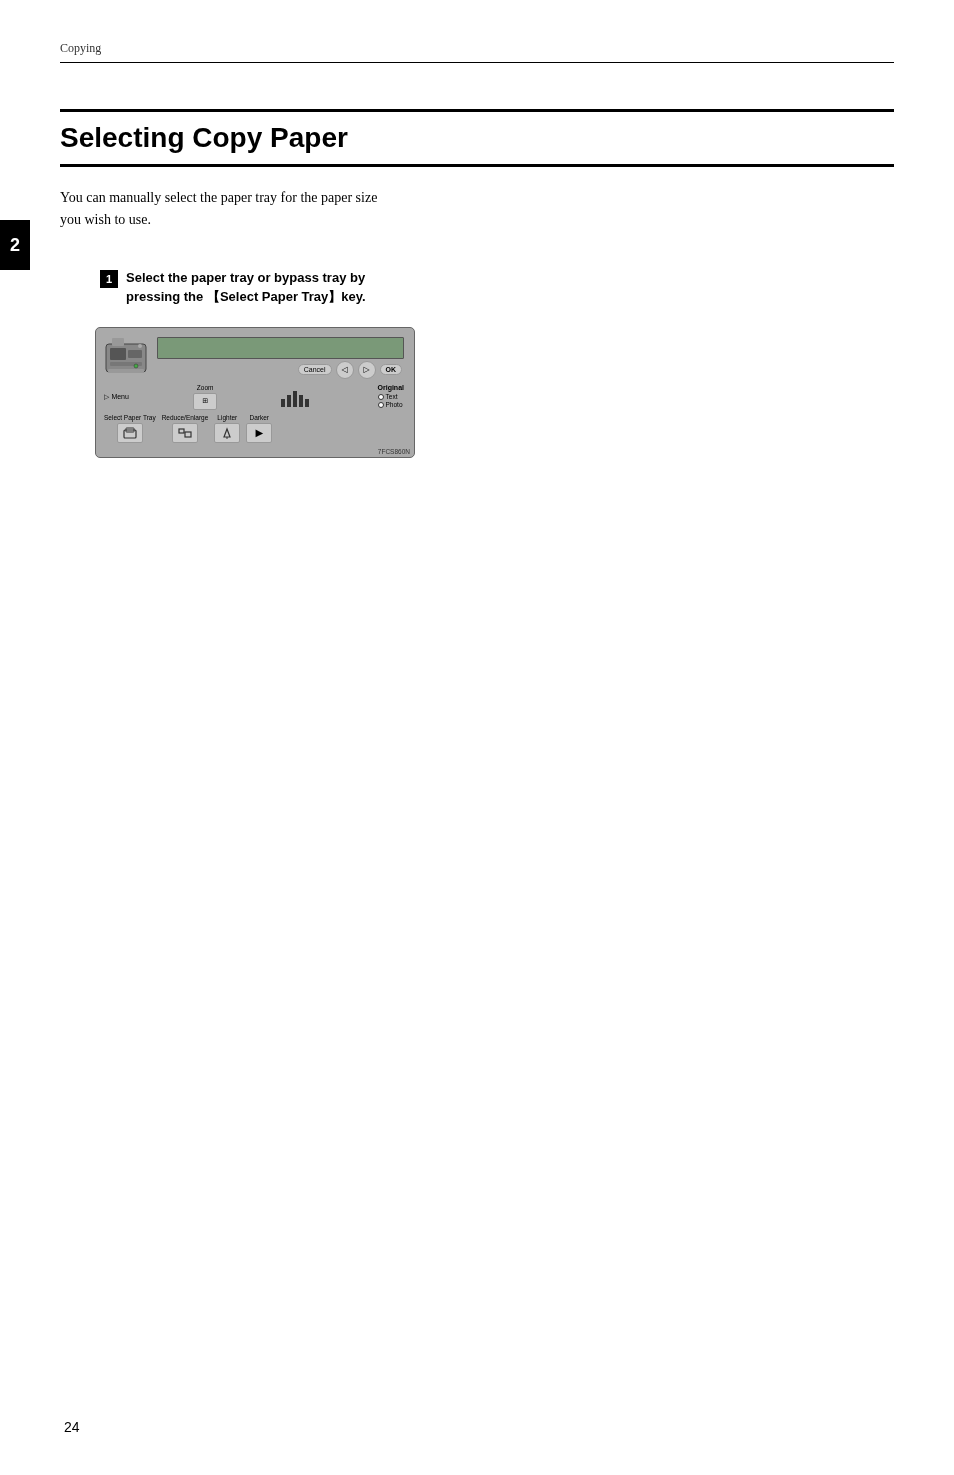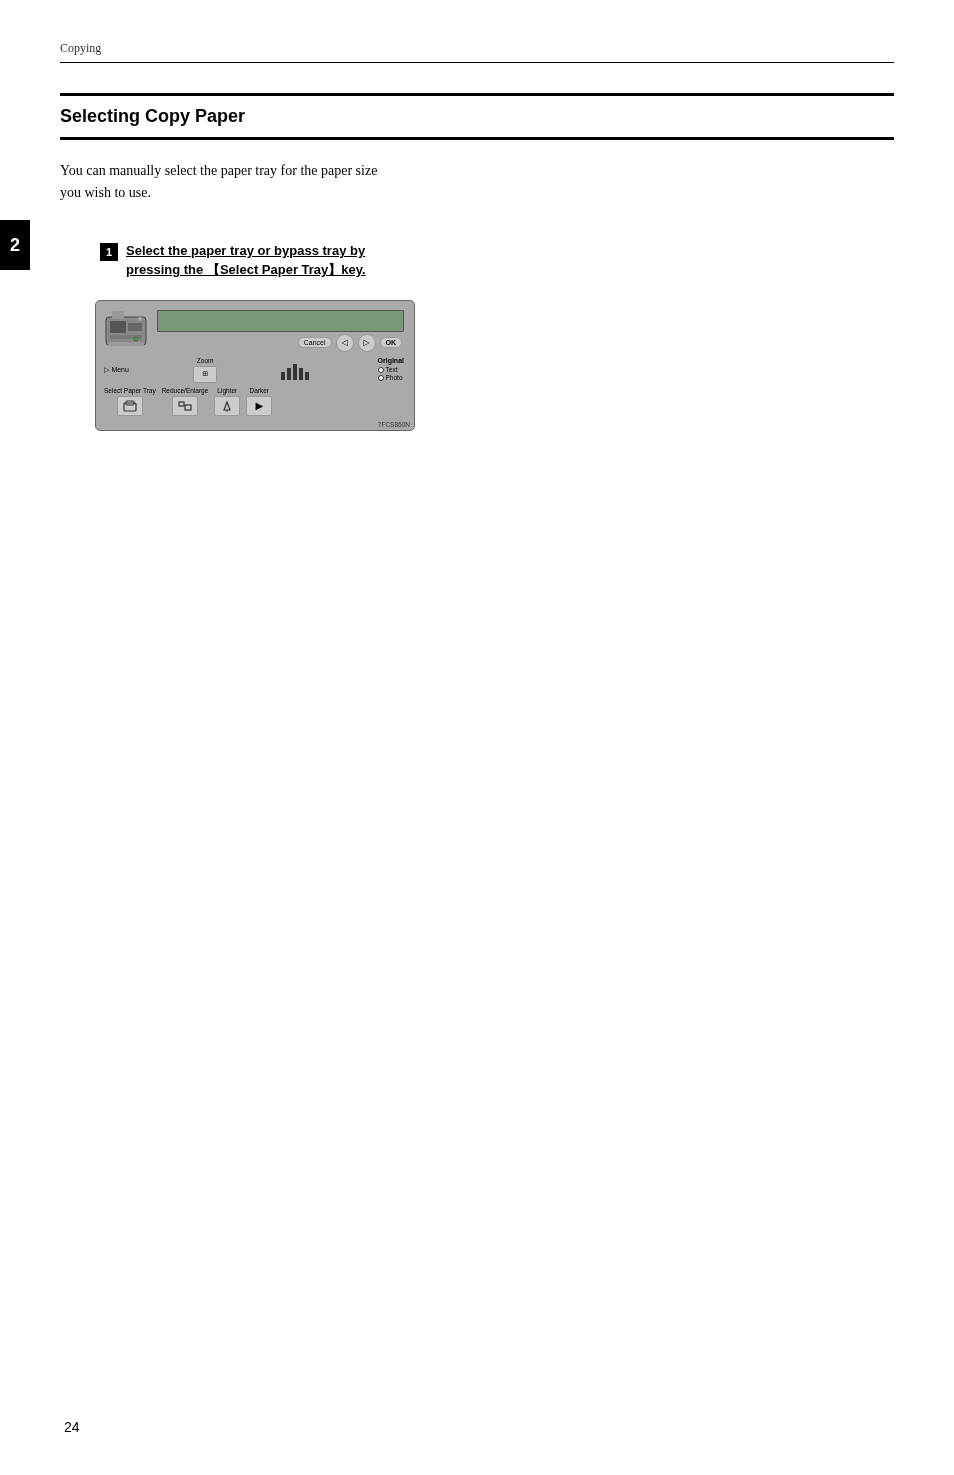--- a/index.html
+++ b/index.html
@@ -35,38 +35,38 @@
       color: #ffffff;
       font-size: 18px;
       font-weight: bold;
       font-family: Arial, sans-serif;
     }
 
     
     .page-header {
       border-bottom: 1px solid #000000;
       padding-bottom: 6px;
-      margin-bottom: 30px;
+      margin-bottom: 46px;
     }
 
     .breadcrumb {
       font-size: 12px;
       color: #333333;
     }
 
     
     .section-title-block {
       border-top: 3px solid #000000;
       border-bottom: 3px solid #000000;
       padding: 10px 0;
       margin-bottom: 20px;
     }
 
     .section-title {
-      font-size: 18px;
+      font-size: 28px;
       font-weight: bold;
       font-family: Arial, sans-serif;
       color: #000000;
     }
 
     
     .body-text {
       font-size: 14px;
       line-height: 1.6;
       margin-bottom: 36px;
@@ -96,21 +96,20 @@
       margin-top: 2px;
       flex-shrink: 0;
     }
 
     .step-text {
       font-size: 13px;
       font-weight: bold;
       line-height: 1.5;
       max-width: 280px;
       font-family: Arial, sans-serif;
-      text-decoration: underline;
     }
 
     .step-text .highlight {
       font-weight: bold;
       text-decoration: none;
     }
 
     
     .page-footer {
       position: absolute;

